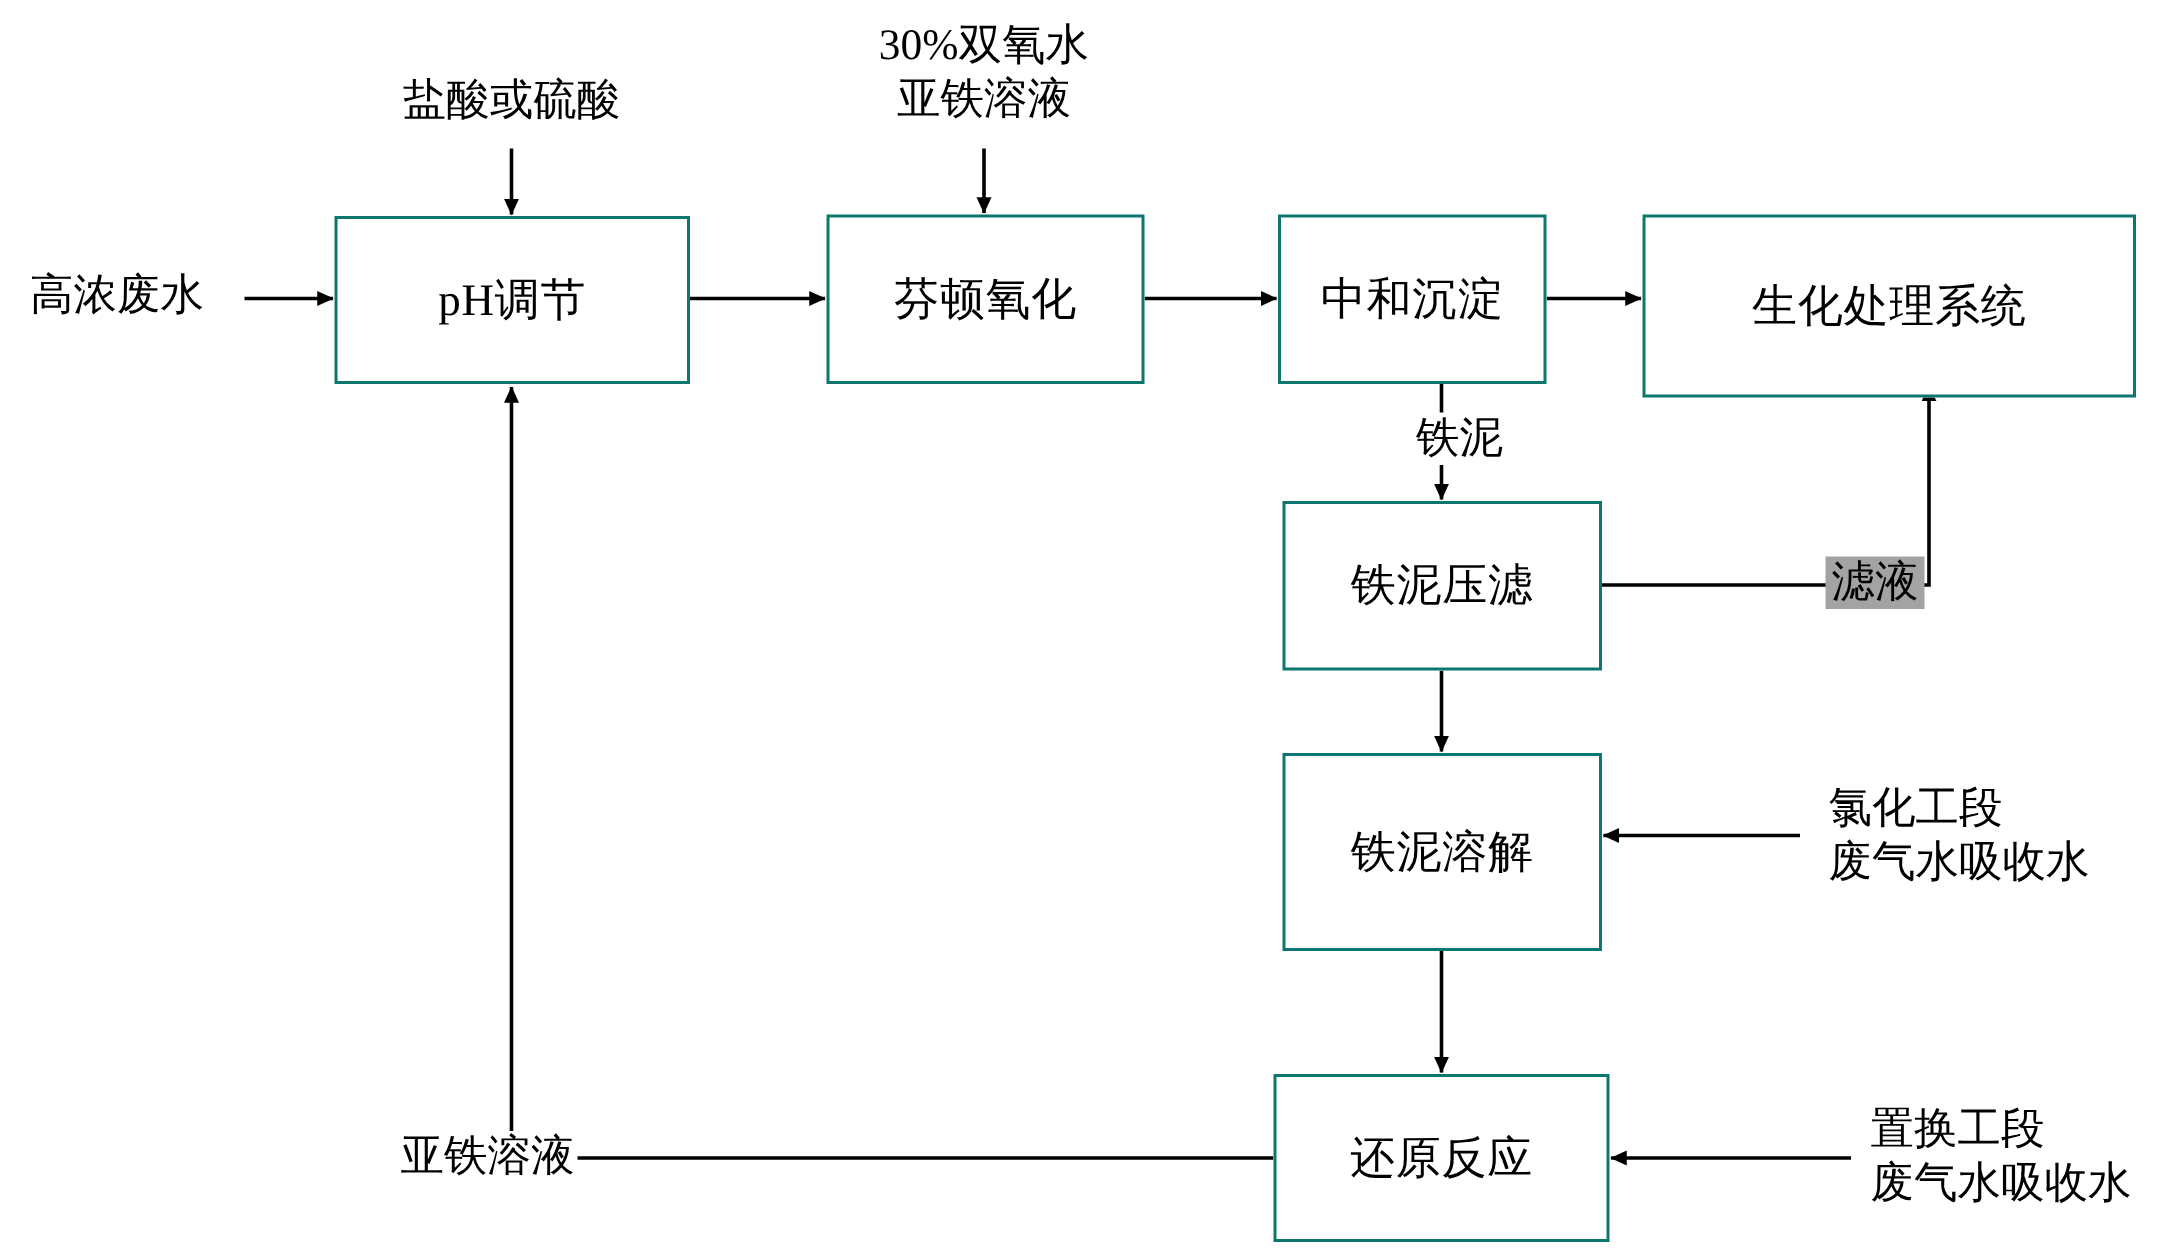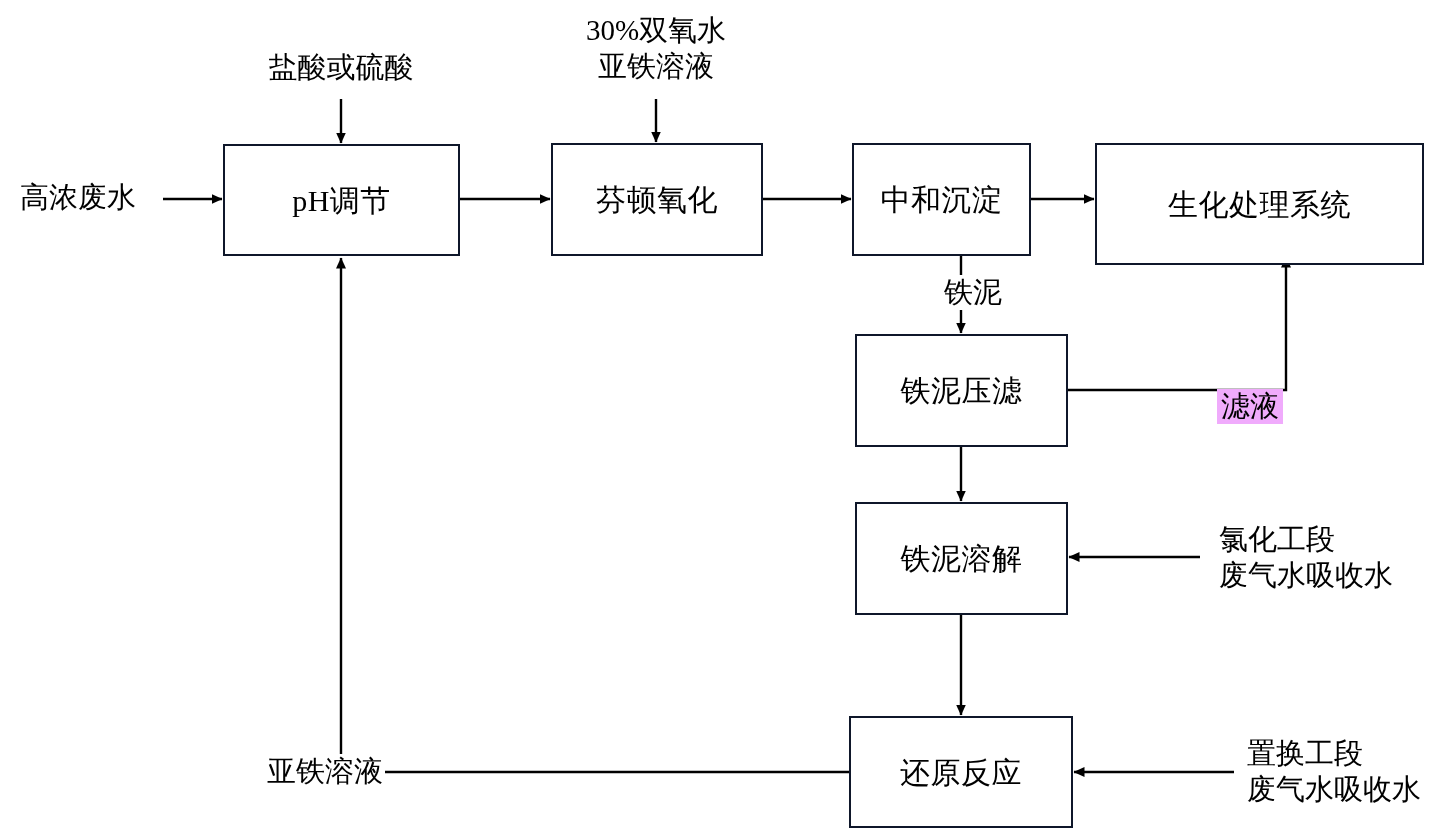--- a/index.html
+++ b/index.html
@@ -22,21 +22,21 @@
     position: absolute;
     left: 0;
     top: 0;
     width: 1452px;
     height: 837px;
     pointer-events: none;
   }
   .node {
     position: absolute;
     box-sizing: border-box;
-    border: 2px solid #0f172a;
+    border: 2px solid #0f766e;
     background: #ffffff;
     display: flex;
     align-items: center;
     justify-content: center;
     text-align: center;
     color: #000000;
     line-height: 1.1;
     white-space: nowrap;
   }
   .node-label {
@@ -110,21 +110,21 @@
   </div>
 
   <div class="node" style="left:1095px; top:143px; width:329px; height:122px;">
     <span class="node-label">生化处理系统</span>
   </div>
 
   <div class="node" style="left:855px; top:334px; width:213px; height:113px;">
     <span class="node-label">铁泥压滤</span>
   </div>
 
-  <div class="node" style="left:855px; top:502px; width:213px; height:113px;">
+  <div class="node" style="left:855px; top:502px; width:213px; height:132px;">
     <span class="node-label">铁泥溶解</span>
   </div>
 
   <div class="node" style="left:849px; top:716px; width:224px; height:112px;">
     <span class="node-label">还原反应</span>
   </div>
 
   <div class="flabel l" style="left:20px; top:180px;">
     <span>高浓废水</span>
   </div>
@@ -135,21 +135,21 @@
 
   <div class="flabel c two" style="left:656px; top:12px;">
     <div>30%双氧水</div>
     <div>亚铁溶液</div>
   </div>
 
   <div class="flabel c" style="left:961px; top:275px; background:#ffffff; padding:0 6px;margin-left:12px;">
     <span>铁泥</span>
   </div>
 
-  <div class="flabel r" style="left:1283px; top:371px; background:#f0abfc; padding:0 4px;margin-top:18px;">
+  <div class="flabel r" style="left:1283px; top:371px; background:#a3a3a3; padding:0 4px;">
     <span>滤液</span>
   </div>
 
   <div class="flabel l two" style="left:1219px; top:521px;">
     <div>氯化工段</div>
     <div>废气水吸收水</div>
   </div>
 
   <div class="flabel l two" style="left:1247px; top:735px;">
     <div>置换工段</div>

